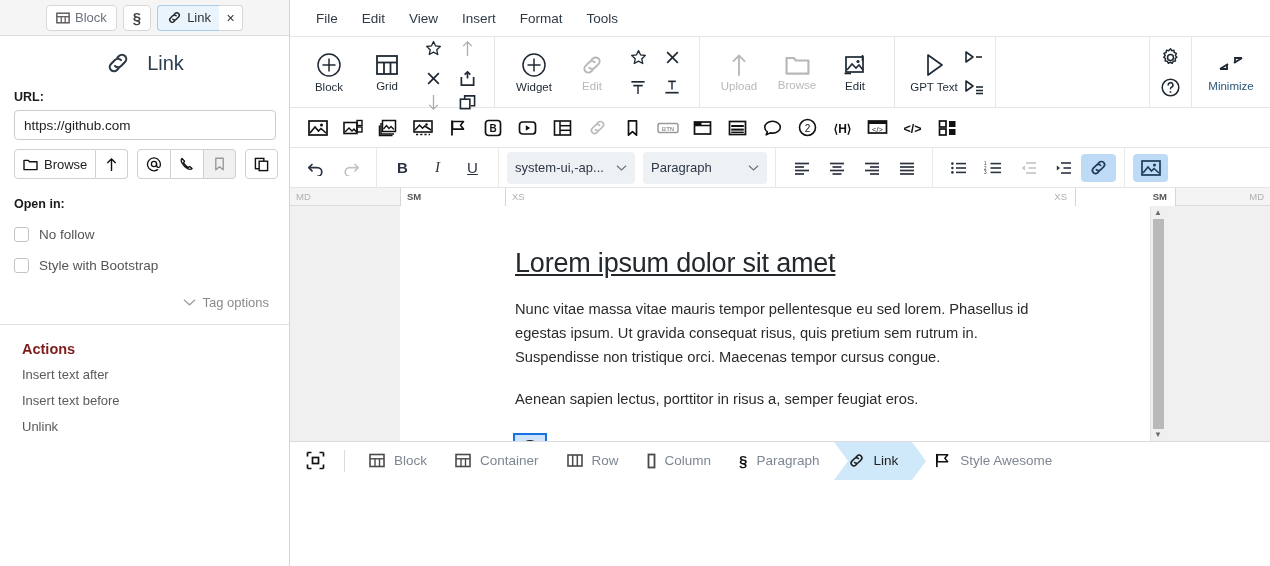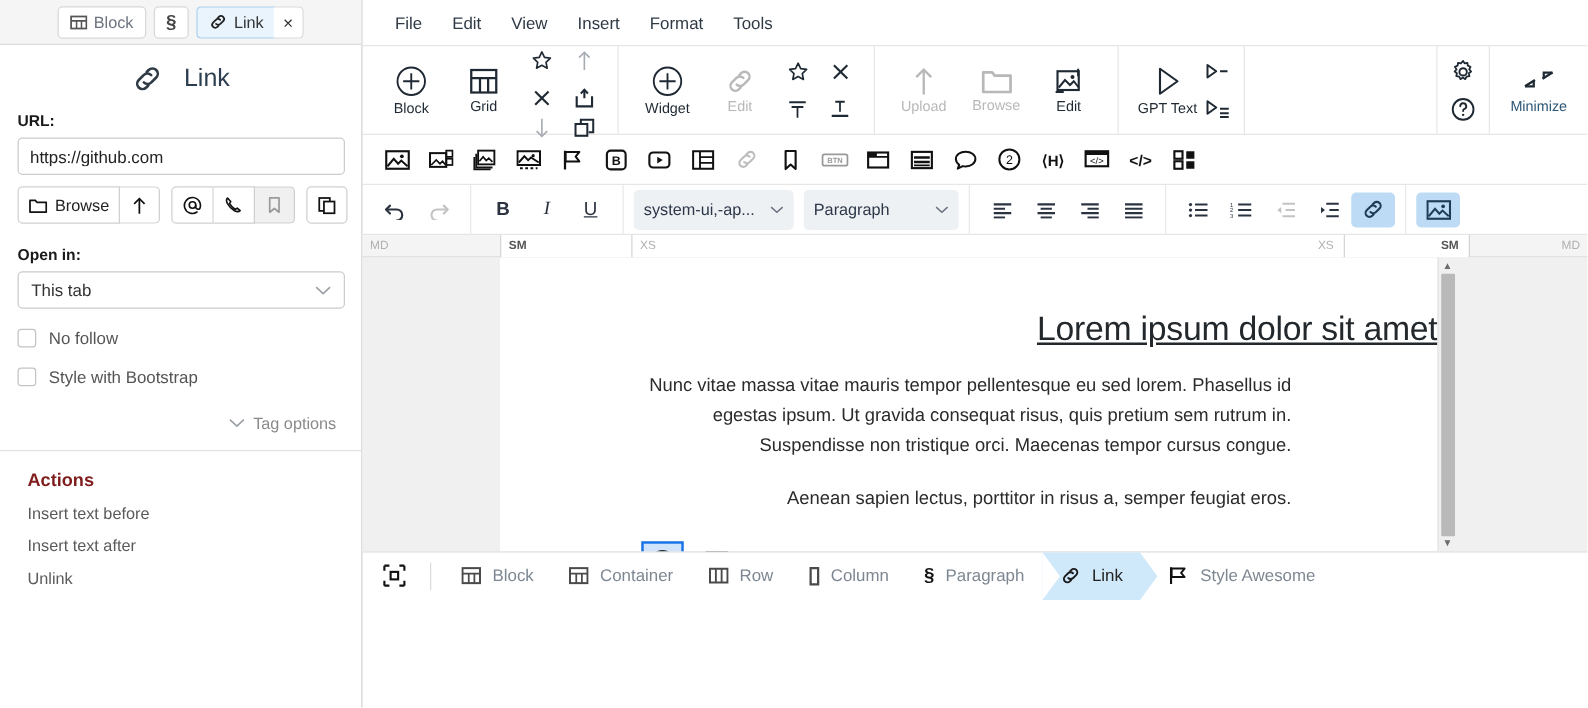--- a/index.html
+++ b/index.html
@@ -78,21 +78,21 @@
     display: flex; align-items: center; justify-content: flex-end; gap: 7px;
     color: #8a8a8a; font-size: 13px; padding-right: 6px; margin-top: 22px; cursor: pointer;
   }
   .sb-divider { height: 1px; background: #e2e2e2; margin: 14px 0 0 0; }
   .actions-h { font-size: 14.5px; font-weight: bold; color: #7f1d1d; margin: 16px 0 10px 22px; }
   .action-link {
     font-size: 13px; color: #5a5a5a; margin: 0 0 11px 22px; cursor: pointer;
   }
 
   
-  .main { width: 980px; height: 479px; display: flex; flex-direction: column; background:#fff;text-align:right; }
+  .main { width: 980px; height: 479px; display: flex; flex-direction: column; background:#fff; }
   .menubar {
     height: 36px; display: flex; align-items: center; gap: 0px;
     padding-left: 14px; flex: none; background: #fff;
   }
   .menubar div {
     font-size: 13.5px; color: #2f3a45; padding: 4px 12px; cursor: pointer; border-radius: 3px;
   }
 
   .tb1 {
     height: 72px; border-top: 1px solid #e6e6e6; border-bottom: 1px solid #e6e6e6;
@@ -282,28 +282,20 @@
               <svg width="15" height="15" viewBox="0 0 16 16">
                   <rect x="1.5" y="1.5" width="9" height="11" fill="none" stroke="#111" stroke-width="1.5"></rect>
                   <rect x="5.5" y="4.5" width="9" height="10" fill="#fff" stroke="#111" stroke-width="1.5"></rect>
                 </svg>
             </span>
           </div>
         </div>
       </div>
 
       <div class="sb-label" style="margin-top:18px;">Open in:</div>
-      <div class="sb-select">
-        <span>This tab</span>
-        <span>
-          <svg width="13" height="9" viewBox="0 0 14 9">
-              <path d="M1 1.5L7 7l6-5.5" fill="none" stroke="#9aa0a6" stroke-width="1.4"></path>
-            </svg>
-        </span>
-      </div>
 
       <div class="sb-check">
         <span class="cbox"></span>
         <span>No follow</span>
       </div>
       <div class="sb-check">
         <span class="cbox"></span>
         <span>Style with Bootstrap</span>
       </div>
 
@@ -313,22 +305,22 @@
               <path d="M1 1.5L7 7l6-5.5" fill="none" stroke="#9aa0a6" stroke-width="1.4"></path>
             </svg>
         </span>
         <span>Tag options</span>
       </div>
     </div>
 
     <div class="sb-divider"></div>
 
     <div class="actions-h">Actions</div>
+    <div class="action-link">Insert text after</div>
     <div class="action-link">Insert text before</div>
-    <div class="action-link">Insert text after</div>
     <div class="action-link">Unlink</div>
   </div>
 
   <div class="main">
 
     <div class="menubar">
       <div>File</div>
       <div>Edit</div>
       <div>View</div>
       <div>Insert</div>

